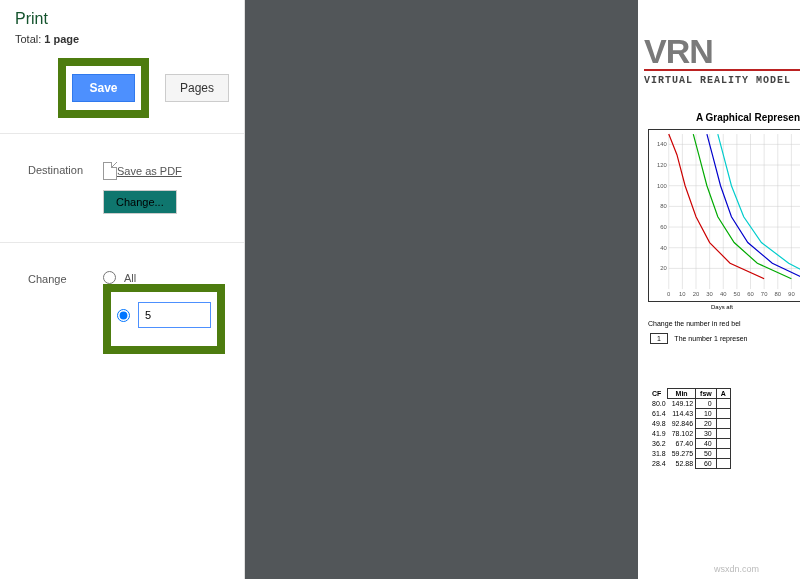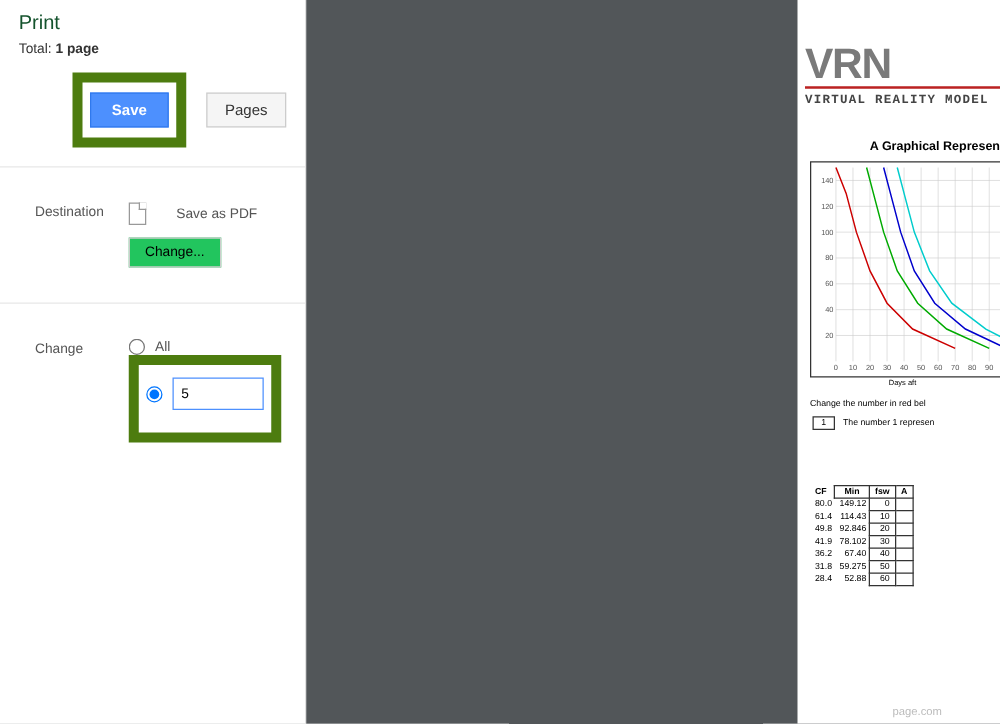--- a/index.html
+++ b/index.html
@@ -14,24 +14,24 @@
     .save-btn { background: #4d90fe; color: #fff; border: 1px solid #3079ed; padding: 6px 16px; font-size: 12px; cursor: pointer; font-weight: bold; }
     .cancel-btn { background: #f5f5f5; color: #333; border: 1px solid #ccc; padding: 6px 14px; font-size: 12px; margin-left: 8px; cursor: pointer; }
     
     .hl-red { border: 8px solid #4d7c0f; display: inline-block; }
     .hl-save { padding: 8px 6px; margin-right: 4px; }
     .hl-pages { padding: 10px 6px 18px 6px; }
     
     .section { border-top: 1px solid #e8e8e8; padding: 28px; display: flex; align-items: flex-start; font-size: 11px; color: #555; }
     .section-label { width: 75px; flex-shrink: 0; padding-top: 2px; }
     .section-body { flex: 1; }
-    .save-as-row { display: flex; align-items: center; gap: 24px; margin-bottom: 10px; }
+    .save-as-row { display: flex; align-items: center; gap: 0; margin-bottom: 10px; text-decoration: underline; }
     .doc-icon { width: 14px; height: 18px; border: 1px solid #999; background: #fff; position: relative; }
     .doc-icon::after { content: ''; position: absolute; top: -1px; right: -1px; width: 5px; height: 5px; background: linear-gradient(135deg, #fff 0%, #fff 48%, #999 50%, #fff 52%); border-left: 1px solid #999; border-bottom: 1px solid #999; }
-    .change-btn { background: #22c55e; border: 1px solid #ccc; padding: 5px 12px; font-size: 11px; cursor: pointer; }
+    .change-btn { background: #0f766e; border: 1px solid #ccc; padding: 5px 12px; font-size: 11px; cursor: pointer; }
     
     .radio-row { display: flex; align-items: center; gap: 8px; font-size: 11px; }
     .radio-row input[type="radio"] { cursor: pointer; }
     .page-input { width: 73px; height: 26px; border: 1px solid #4d90fe; padding: 2px 6px; font-size: 11px; outline: none; }
     
     .preview-area { flex: 1; background: #525659; position: relative; }
     .doc-preview { position: absolute; right: 0; top: 0; width: 162px; height: 579px; background: #fff; padding: 36px 0 0 6px; overflow: hidden; }
     
     .brand-logo { font-family: Arial Black, sans-serif; font-size: 34px; font-weight: 900; letter-spacing: -1px; color: #7a7a7a; line-height: 0.9; }
     .brand-line { border-top: 2px solid #bb2222; margin: 2px 0 4px; }
@@ -212,15 +212,15 @@
             <td></td>
           </tr>
           <tr>
             <td>28.4</td>
             <td>52.88</td>
             <td>60</td>
             <td></td>
           </tr>
         </tbody>
     </table>
-    <div class="wm">page.com</div>
+    <div class="wm">wsxdn.com</div>
   </div>
 </div>
 
 </body></html>

